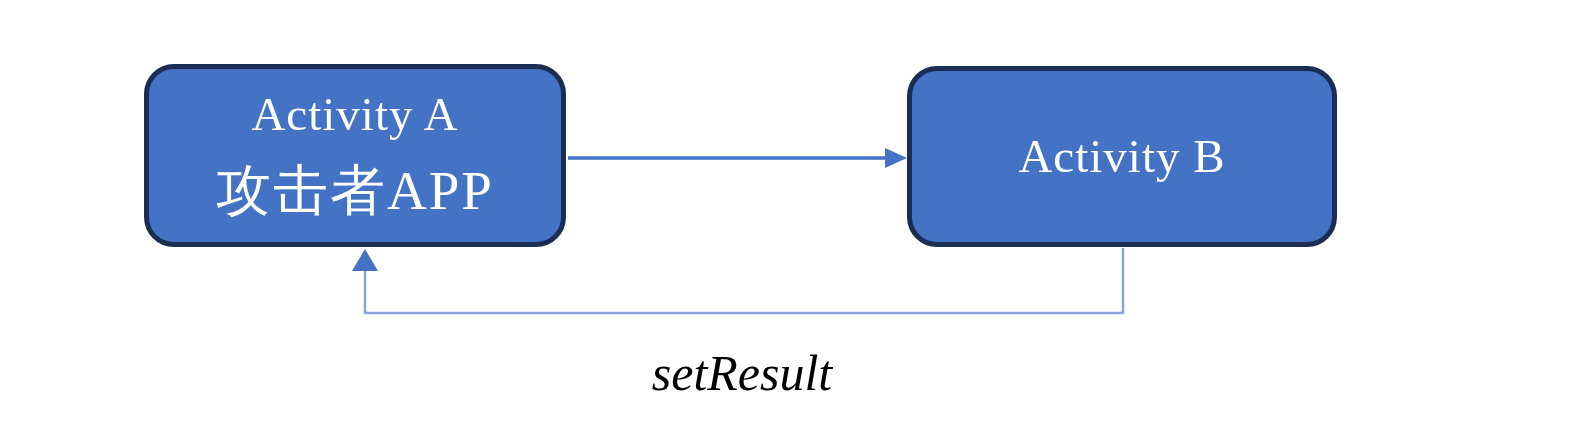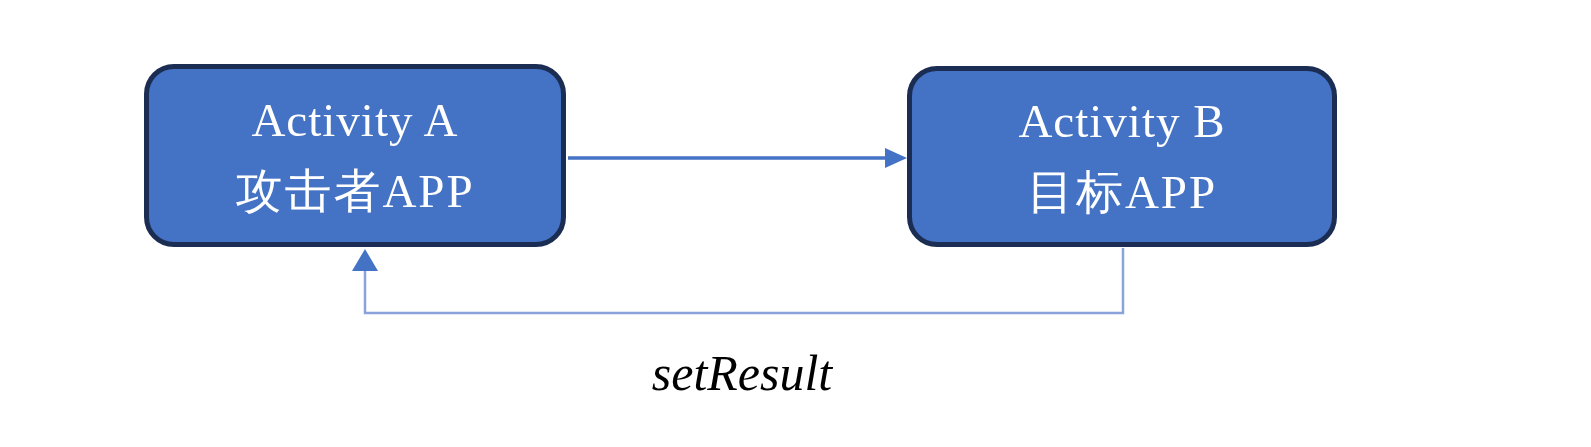--- a/index.html
+++ b/index.html
@@ -46,21 +46,21 @@
     left: 907px;
     top: 66px;
     width: 430px;
     height: 181px;
   }
   .node-title {
     font-size: 47px;
     letter-spacing: 1px;
   }
   .node-subtitle {
-    font-size: 47px;
+    font-size: 55px;
     letter-spacing: 2px;
   }
   .edge-label {
     position: absolute;
     left: 742px;
     top: 344px;
     transform: translateX(-50%);
     font-size: 50px;
     color: var(--label-text, #000000);
     white-space: nowrap;
@@ -100,18 +100,17 @@
     </g>
   </svg>
 
   <div class="node node-a">
     <div class="node-title">Activity A</div>
     <div class="node-subtitle">攻击者APP</div>
   </div>
 
   <div class="node node-b">
     <div class="node-title">Activity B</div>
-    <div class="node-subtitle">目标APP</div>
   </div>
 
   <div class="edge-label">setResult</div>
 
 </div>
 
 </body></html>

